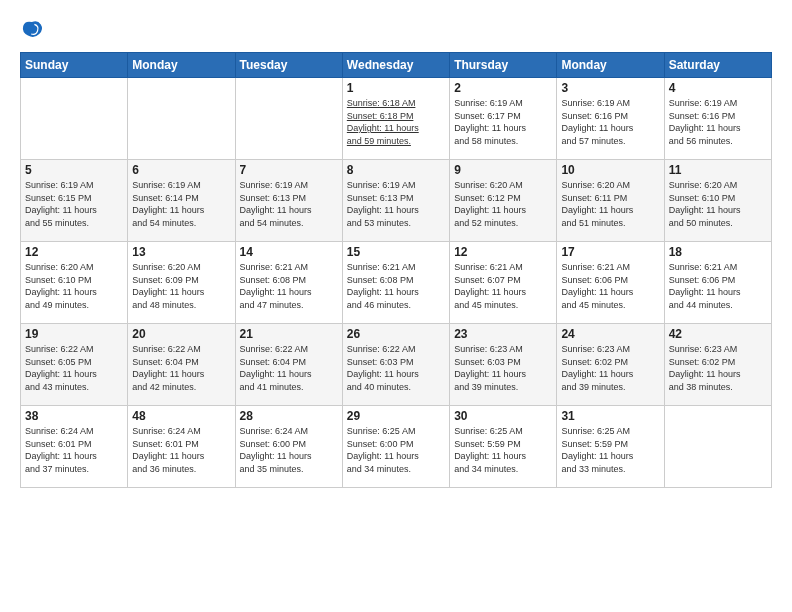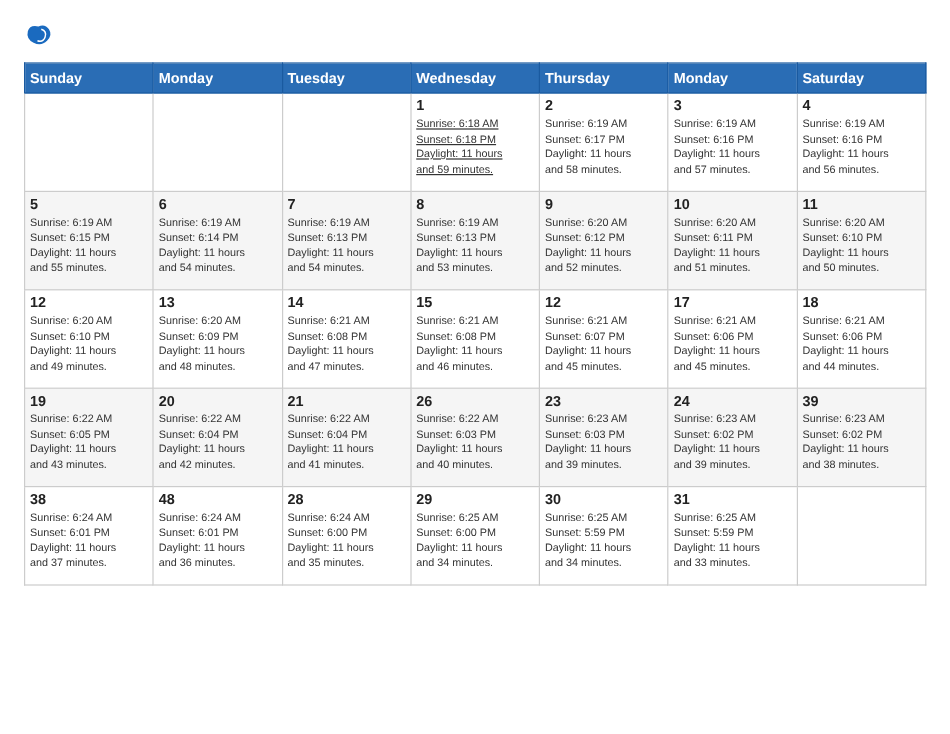--- a/index.html
+++ b/index.html
@@ -302,21 +302,21 @@
 and 39 minutes.</div>
           </td>
           <td>
             <span class="day-num">24</span>
             <div class="day-info" style="white-space: pre-line;">Sunrise: 6:23 AM
 Sunset: 6:02 PM
 Daylight: 11 hours
 and 39 minutes.</div>
           </td>
           <td>
-            <span class="day-num">39</span>
+            <span class="day-num">42</span>
             <div class="day-info" style="white-space: pre-line;">Sunrise: 6:23 AM
 Sunset: 6:02 PM
 Daylight: 11 hours
 and 38 minutes.</div>
           </td>
         </tr>
         <tr>
           <td>
             <span class="day-num">38</span>
             <div class="day-info" style="white-space: pre-line;">Sunrise: 6:24 AM

